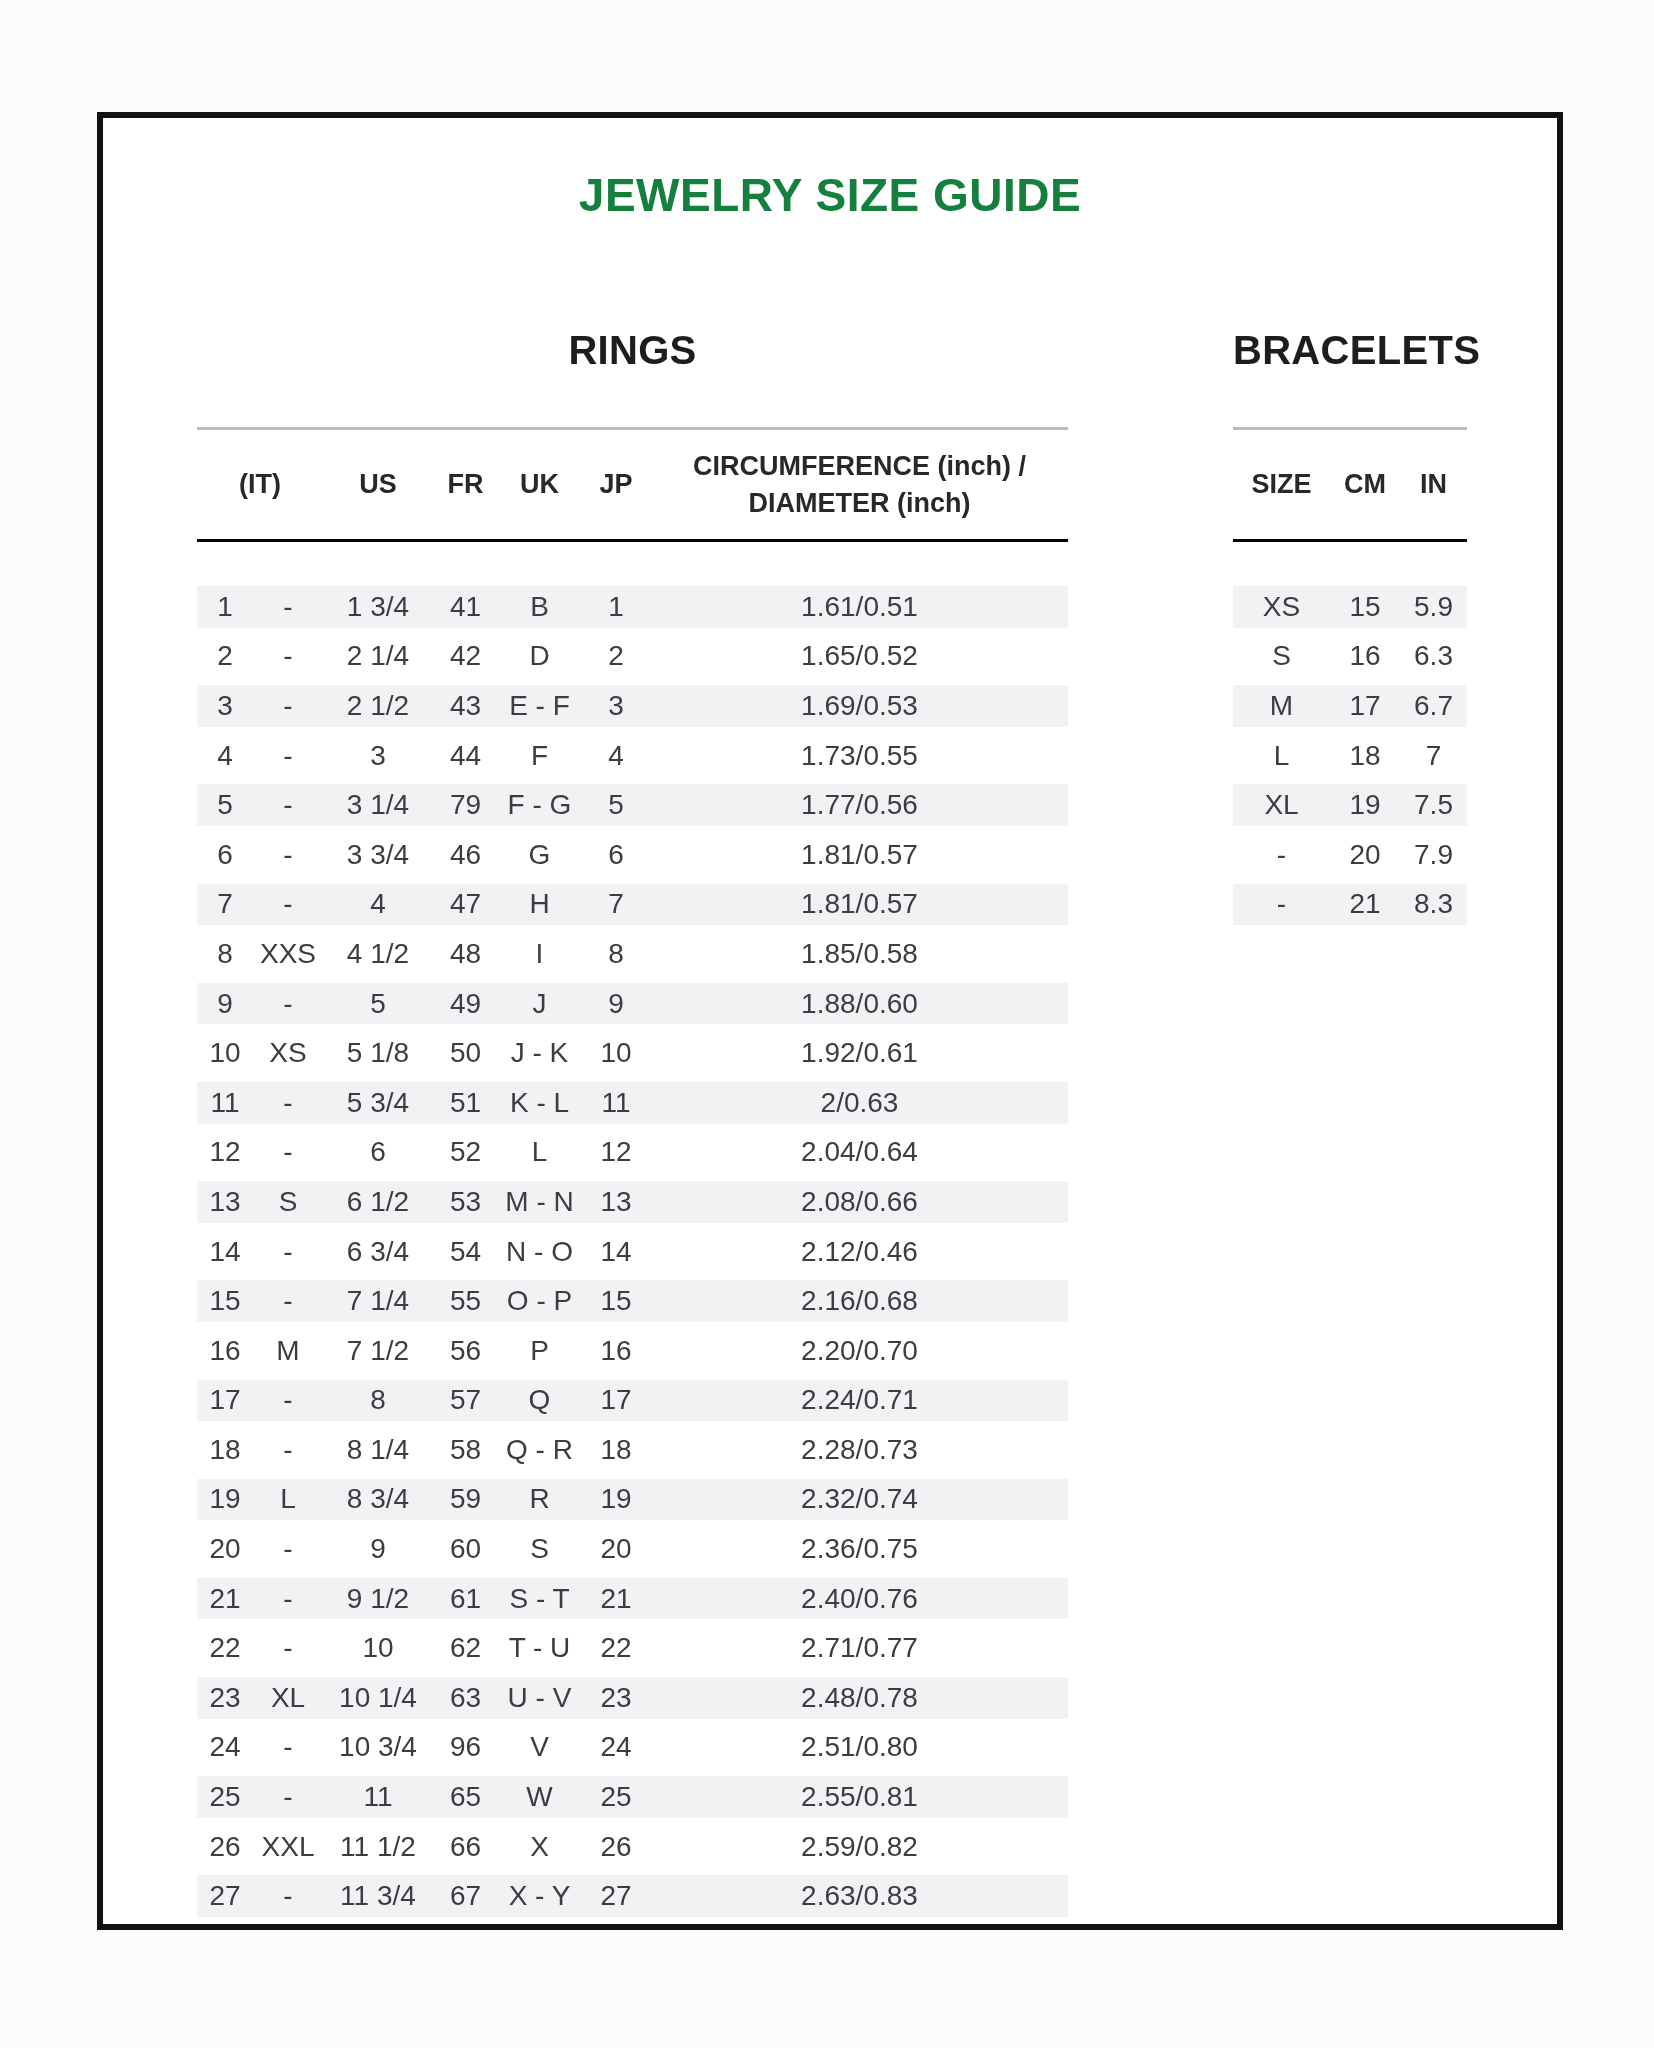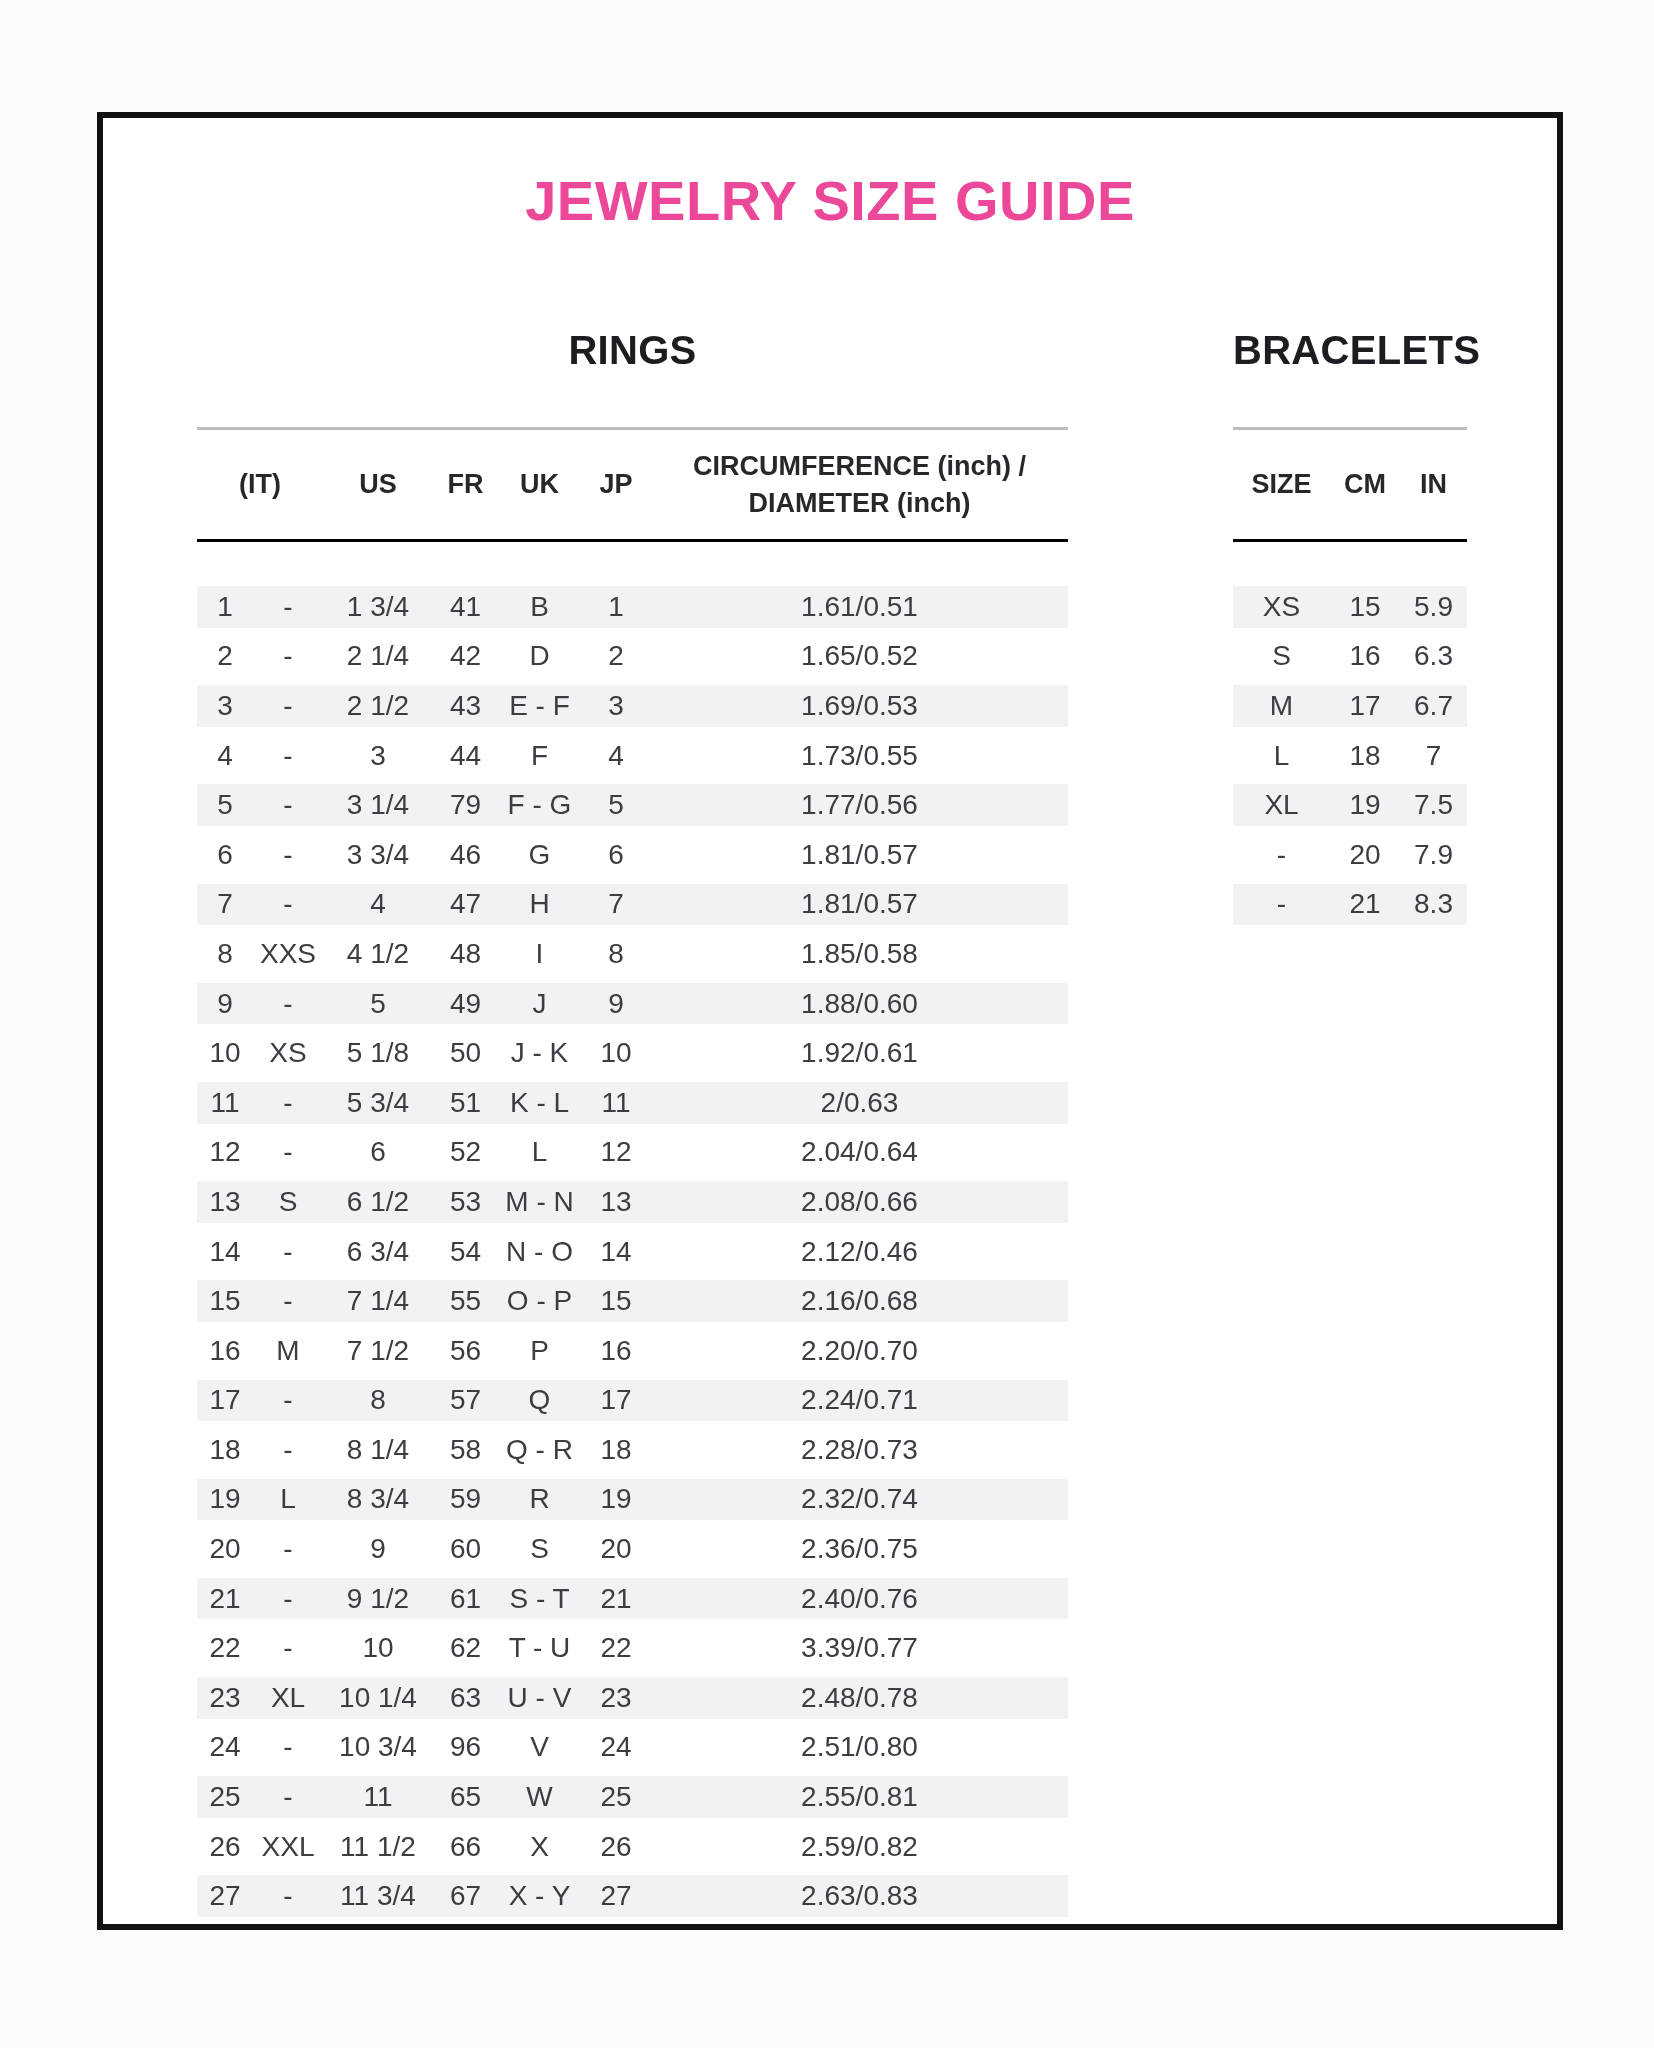--- a/index.html
+++ b/index.html
@@ -16,24 +16,24 @@
     position:absolute;
     left:97px; top:112px;
     width:1466px; height:1818px;
     border:6px solid #121212;
     background:#ffffff;
   }
   .title{
     position:absolute;
     left:0; right:0; top:50px;
     text-align:center;
-    font-size:56px;
+    font-size:46px;
     font-weight:700;
     letter-spacing:0.5px;
-    color:#ec4899;
+    color:#15803d;
   }
   .col{ position:absolute; top:0; height:100%; }
   .col.rings{ left:94px; width:871px; }
   .col.bracelets{ left:1130px; width:234px; }
 
   .sec-title{
     position:absolute;
     top:210px; left:0; width:100%;
     text-align:center;
     font-size:40px;
@@ -294,21 +294,21 @@
             <div class="cell">21</div>
             <div class="cell">2.40/0.76</div>
           </div>
           <div class="trow ring-row">
             <div class="cell">22</div>
             <div class="cell">-</div>
             <div class="cell">10</div>
             <div class="cell">62</div>
             <div class="cell">T - U</div>
             <div class="cell">22</div>
-            <div class="cell">3.39/0.77</div>
+            <div class="cell">2.71/0.77</div>
           </div>
           <div class="trow ring-row">
             <div class="cell">23</div>
             <div class="cell">XL</div>
             <div class="cell">10 1/4</div>
             <div class="cell">63</div>
             <div class="cell">U - V</div>
             <div class="cell">23</div>
             <div class="cell">2.48/0.78</div>
           </div>

